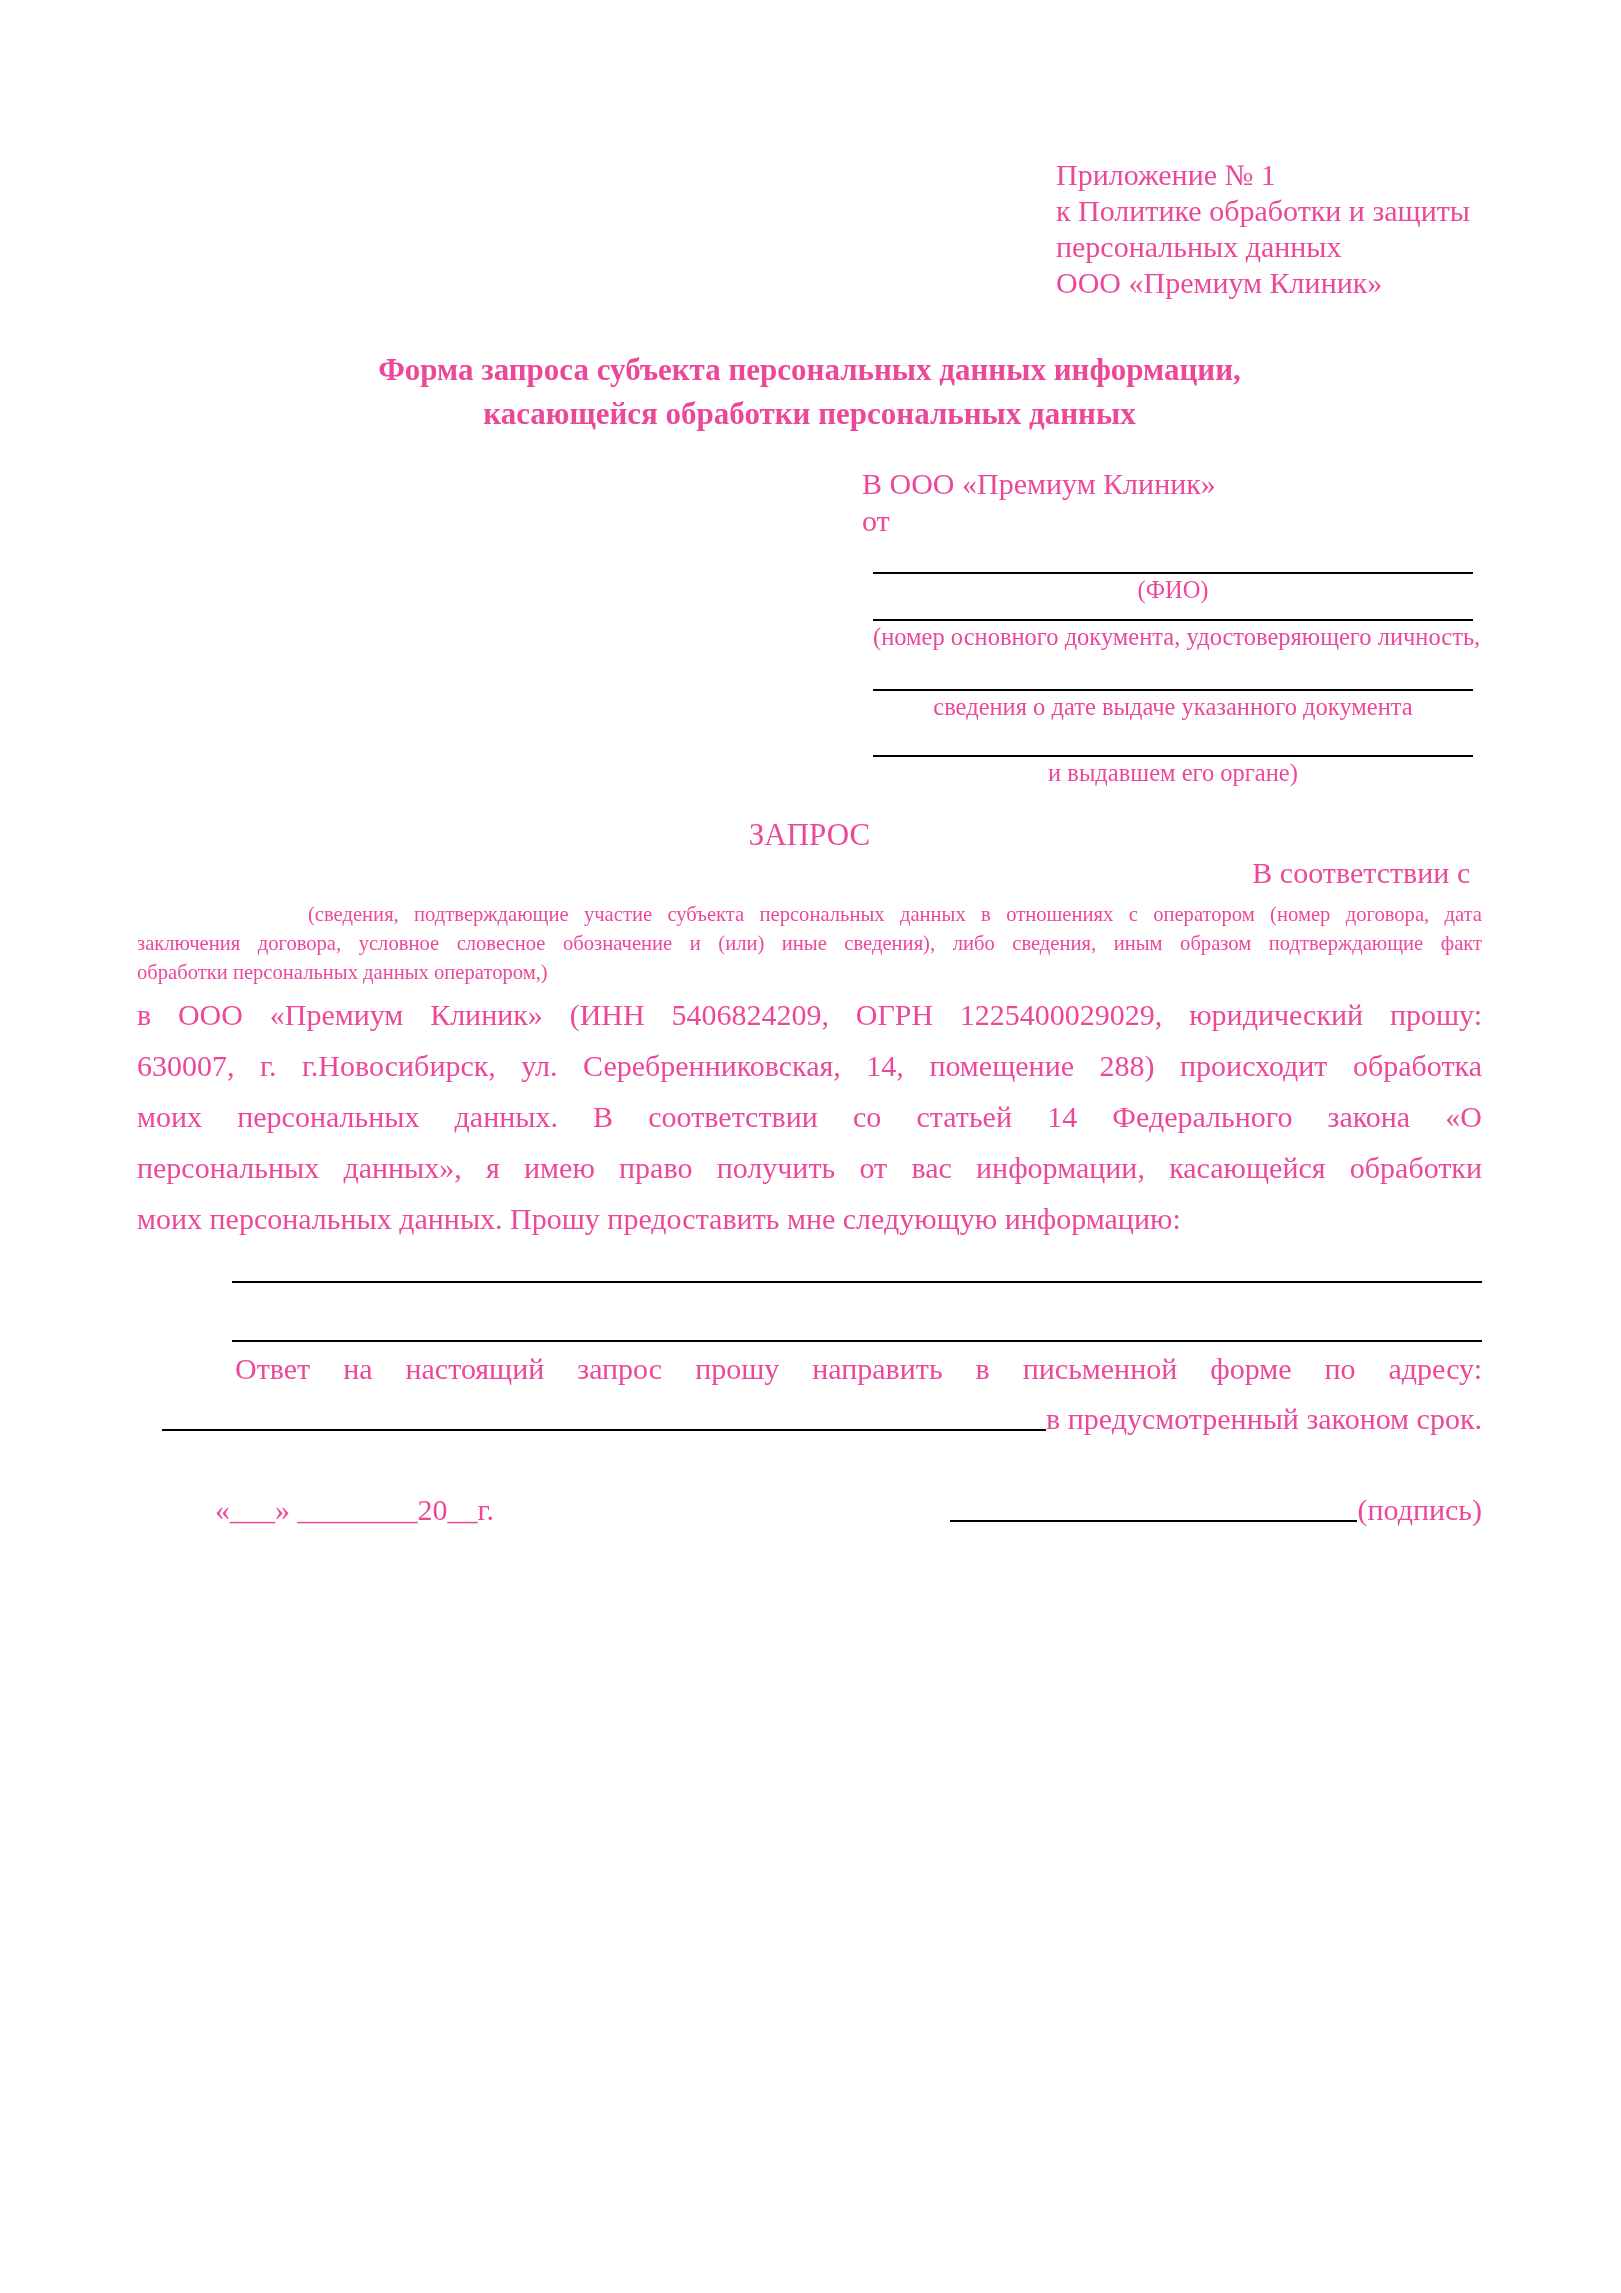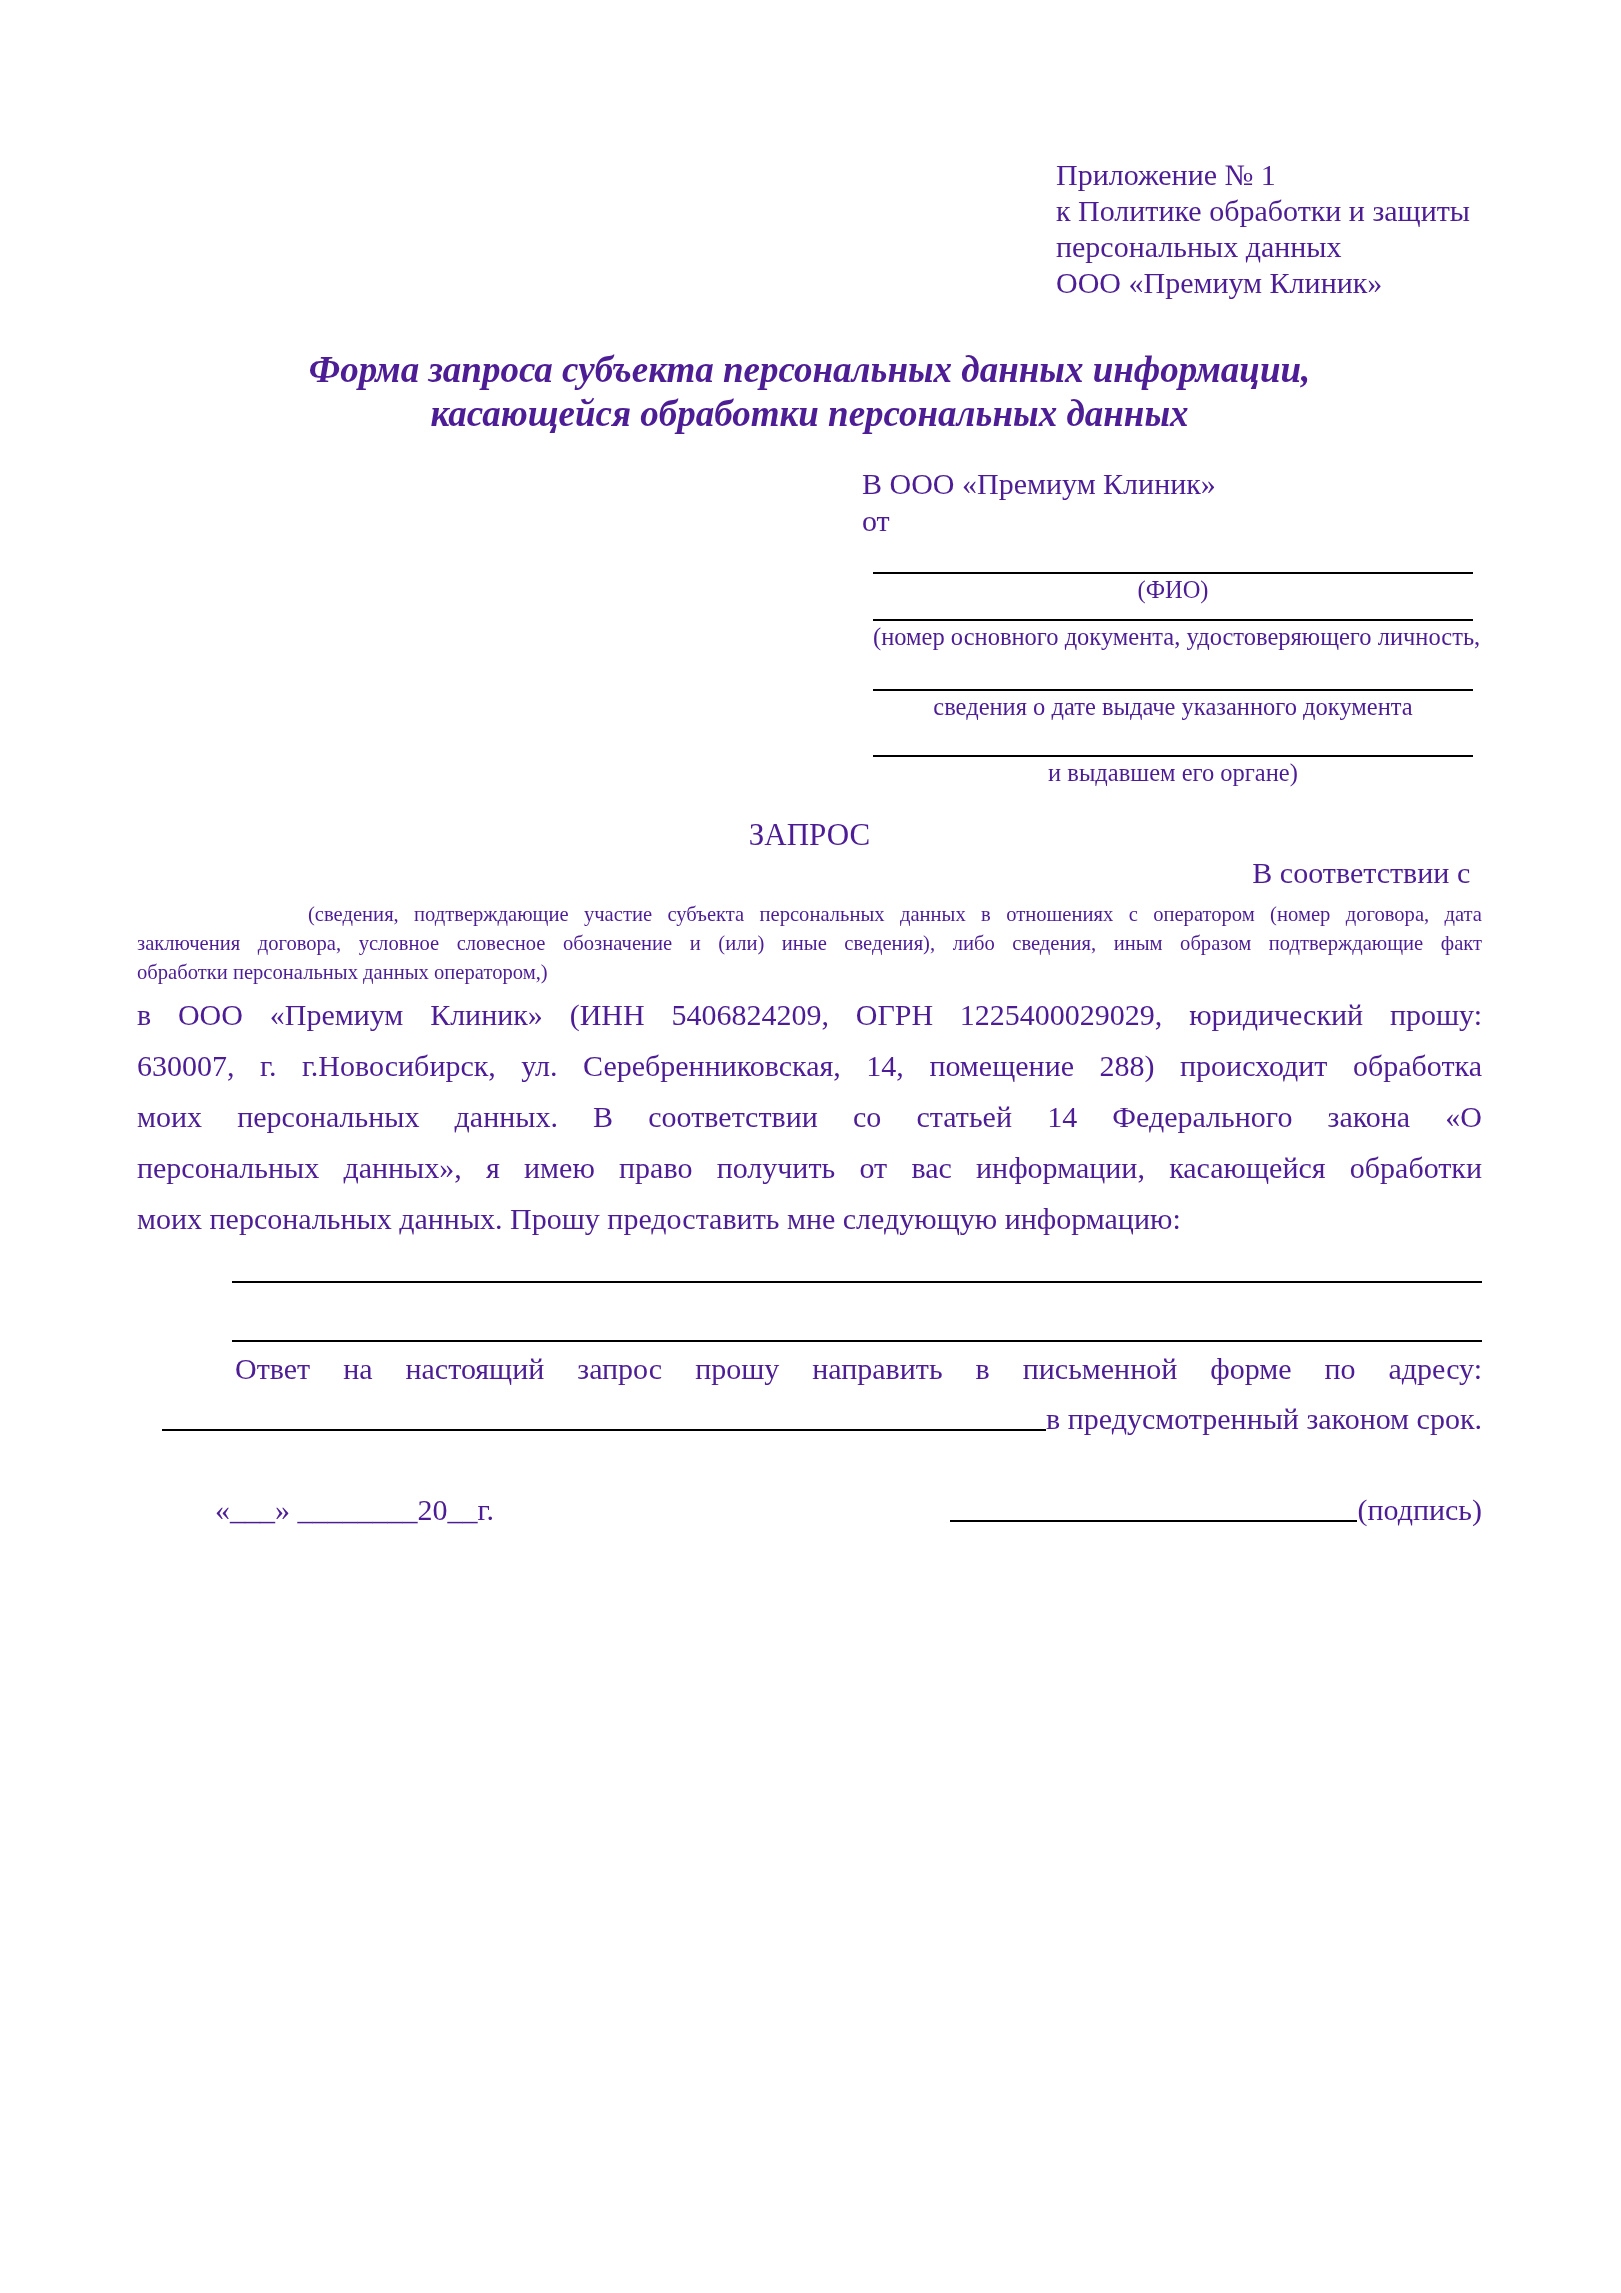--- a/index.html
+++ b/index.html
@@ -1,37 +1,36 @@
 <!DOCTYPE html>
 <html><head>
 <meta charset="utf-8">
 <style>
   html, body { margin: 0; padding: 0; background: #ffffff; }
   .page {
     position: relative;
     width: 1621px;
     height: 2219px;
     background: #ffffff;
-    color: #4c1d95;
+    color: #ec4899;
     font-family: "Liberation Serif", "DejaVu Serif", serif;
     font-size: 30px;
     box-sizing: border-box;
     padding: 157px 139px 0 137px;
     overflow: hidden;
   }
   
   .header-block { margin-left: 919px; line-height: 36px; }
   
   .doc-title {
     margin-top: 47px;
     text-align: center;
     font-weight: 700;
-    font-size: 37px;
+    font-size: 31px;
     line-height: 44px;
-    font-style: italic;
   }
   
   .addressee { margin-top: 29px; margin-left: 725px; line-height: 37px; }
   .blanks { margin-left: 11px; width: 600px; }
   .blank { border-bottom: 2.9px solid #000; }
   .blank.b1 { height: 33px; }
   .blank.b2 { height: 13.7px; }
   .blank.b3 { height: 37px; }
   .blank.b4 { height: 33px; }
   .caption {

